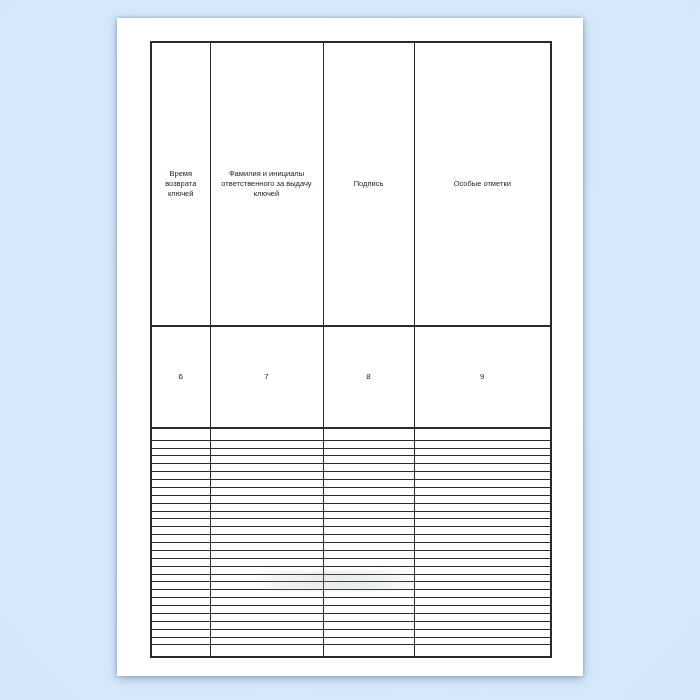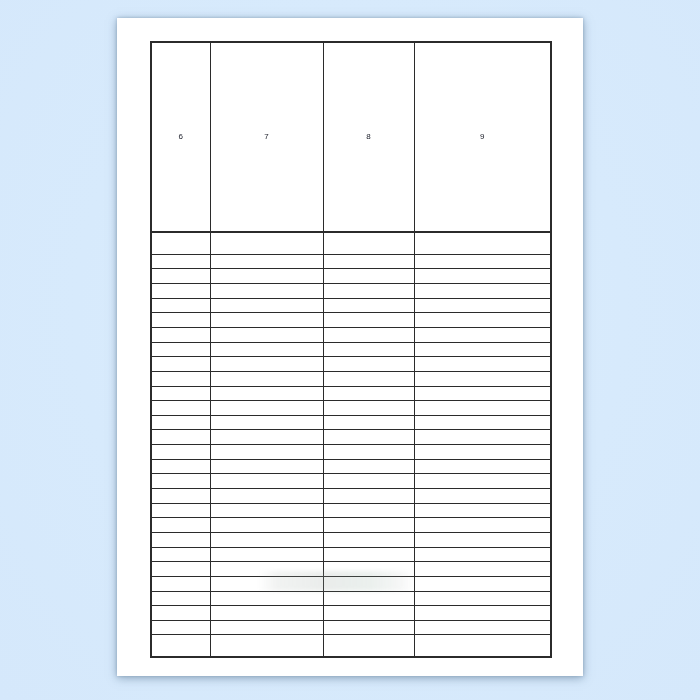--- a/index.html
+++ b/index.html
@@ -84,20 +84,26 @@
 
 <div class="page">
   <table class="register">
     <colgroup>
       <col style="width:59px">
       <col style="width:113px">
       <col style="width:91px">
       <col style="width:137px">
     </colgroup>
     <tbody>
+      <tr class="header-row">
+        <td>Время возврата ключей</td>
+        <td>Фамилия и инициалы ответственного за выдачу ключей</td>
+        <td>Подпись</td>
+        <td>Особые отметки</td>
+      </tr>
       <tr class="numbers-row">
         <td>6</td>
         <td>7</td>
         <td>8</td>
         <td>9</td>
       </tr>
     </tbody>
     <tbody>
 
         <tr class="data-row">

